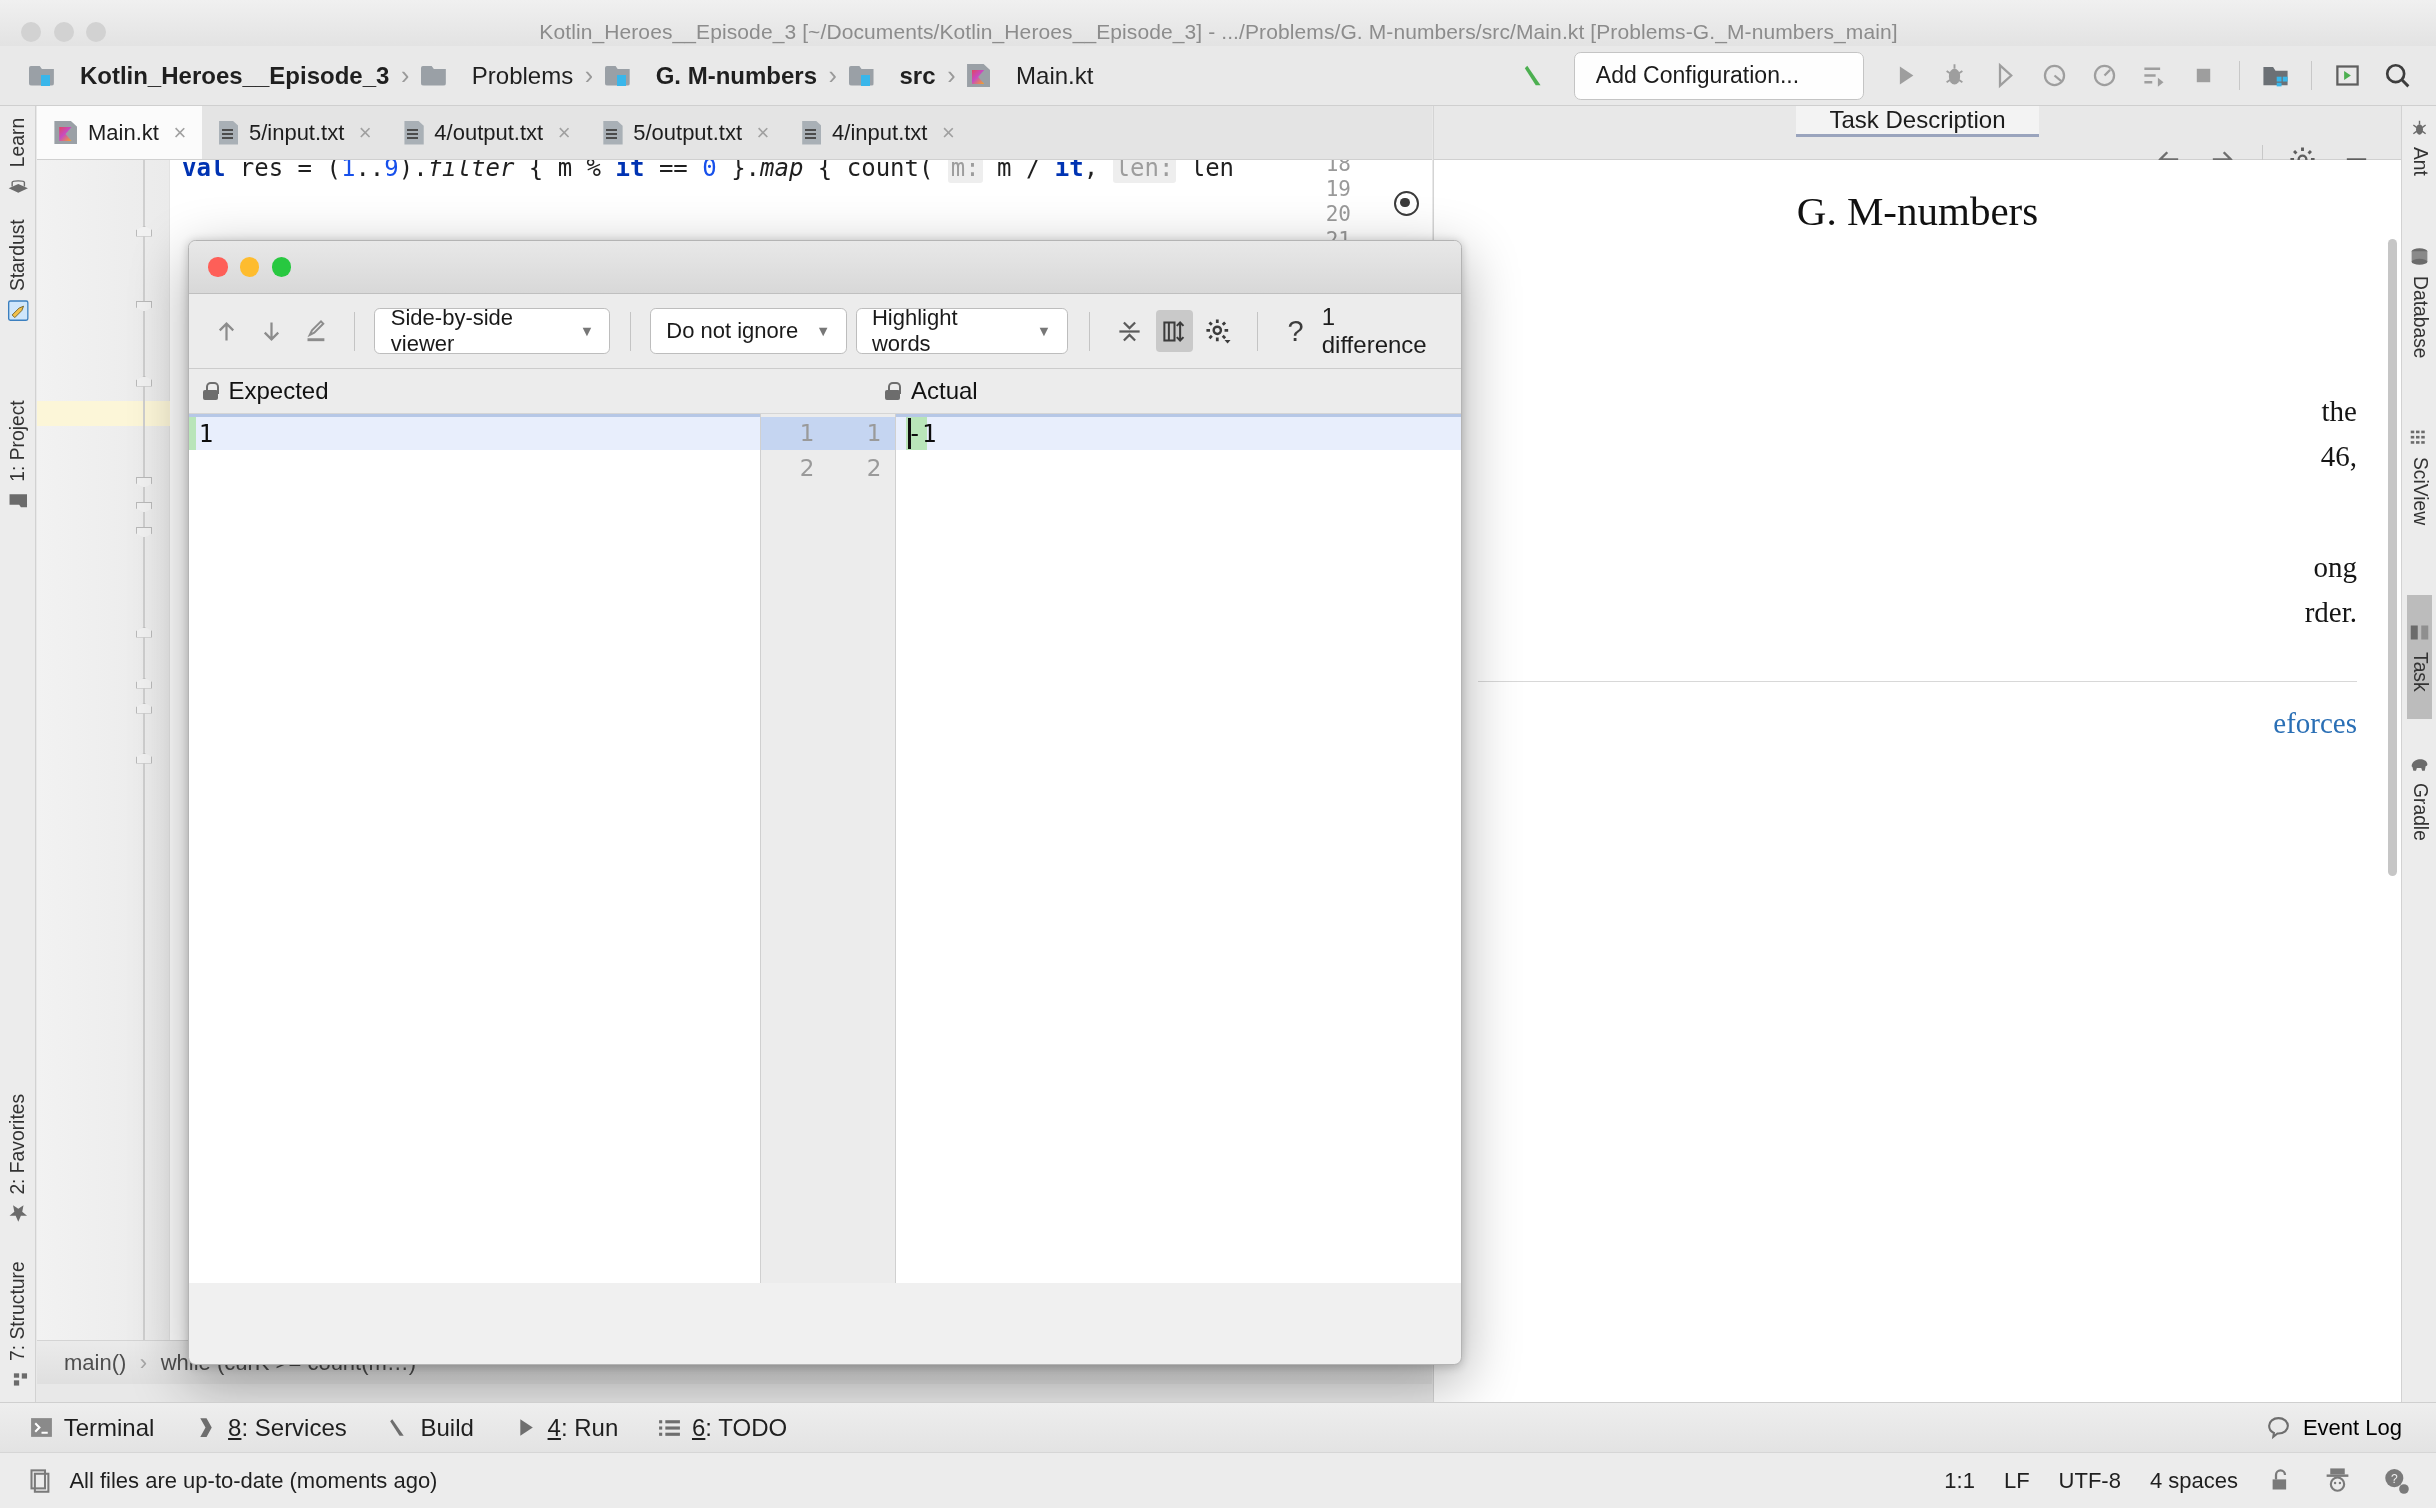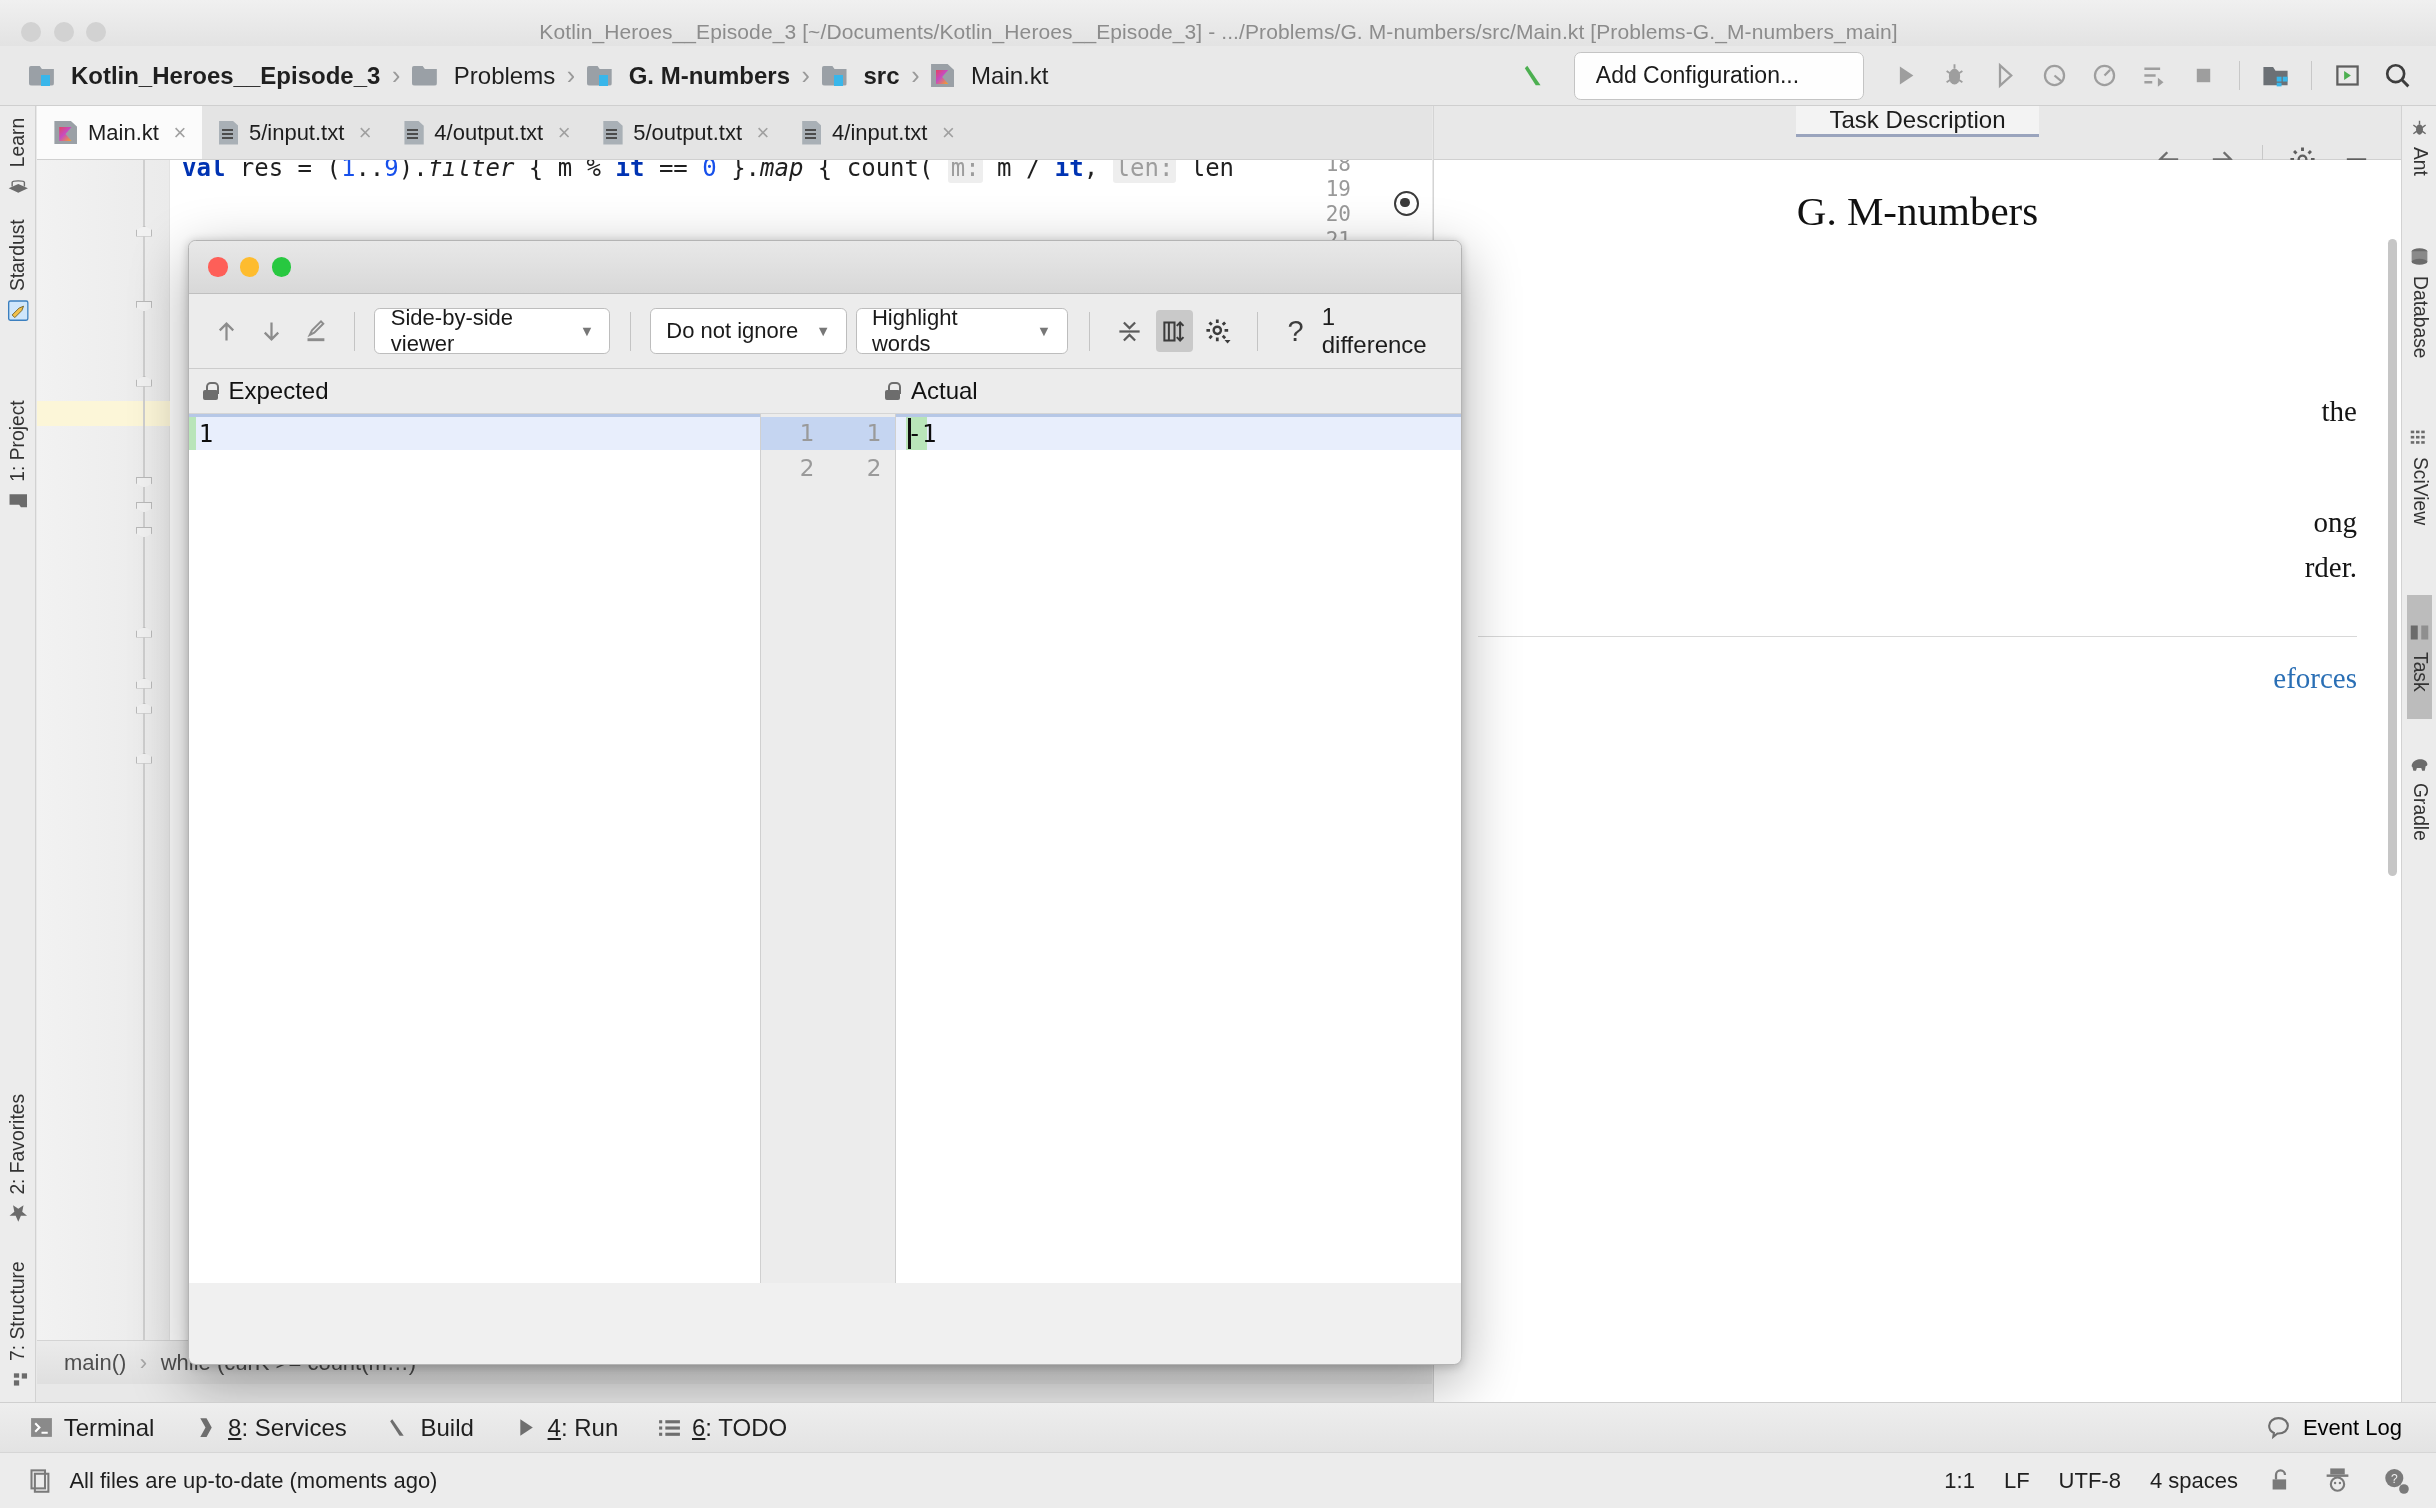--- a/index.html
+++ b/index.html
@@ -28,21 +28,21 @@
     position: absolute; left: 0; right: 0; text-align: center;
     font-size: 21px; color: #8c8c8c; letter-spacing: 0.1px;
   }
 
   
   .navbar {
     position: absolute; left: 0; top: 46px; width: 2437px; height: 60px;
     background: #e9e9e9; border-bottom: 1px solid #cfcfcf;
     display: flex; align-items: center; padding-left: 27px;
   }
-  .crumb { display: flex; align-items: center; gap: 17px; padding: 0 1.9px; }
+  .crumb { display: flex; align-items: center; gap: 26px; padding: 0 1.9px; }
   .crumb .lbl { font-size: 24px; color: #1f1f1f; }
   .crumb.bold .lbl { font-weight: bold; }
   .crumb-sep { color: #9a9a9a; font-size: 25px; margin: 0 9.7px; }
   .folder-ico { width: 25px; height: 20px; position: relative; }
   .folder-ico::before {
     content:''; position: absolute; inset: 0; background: #9aa0a6;
     border-radius: 1.9px 2.9px 2.9px 2.9px;
     clip-path: polygon(0 0,42% 0,52% 18%,100% 18%,100% 100%,0 100%);
   }
   .folder-ico.src::after {
@@ -570,20 +570,21 @@
           <svg width="29" height="29" viewBox="0 0 24 24">
               <path d="M4 12h16" stroke="#5e5e5e" stroke-width="2"></path>
             </svg>
         </div>
       </div>
     </div>
     <div class="task-body">
       <div class="task-title">G. M-numbers</div>
       <div class="task-text" style="text-align:right;padding-top:154px;">
         <div>the</div>
+        <div>46,</div>
         <div style="height:66px;"></div>
         <div>ong</div>
         <div>rder.</div>
       </div>
       <div class="task-rule"></div>
       <div class="task-link" style="text-align:right;">eforces</div>
       <div class="tscroll"></div>
     </div>
   </div>
 

